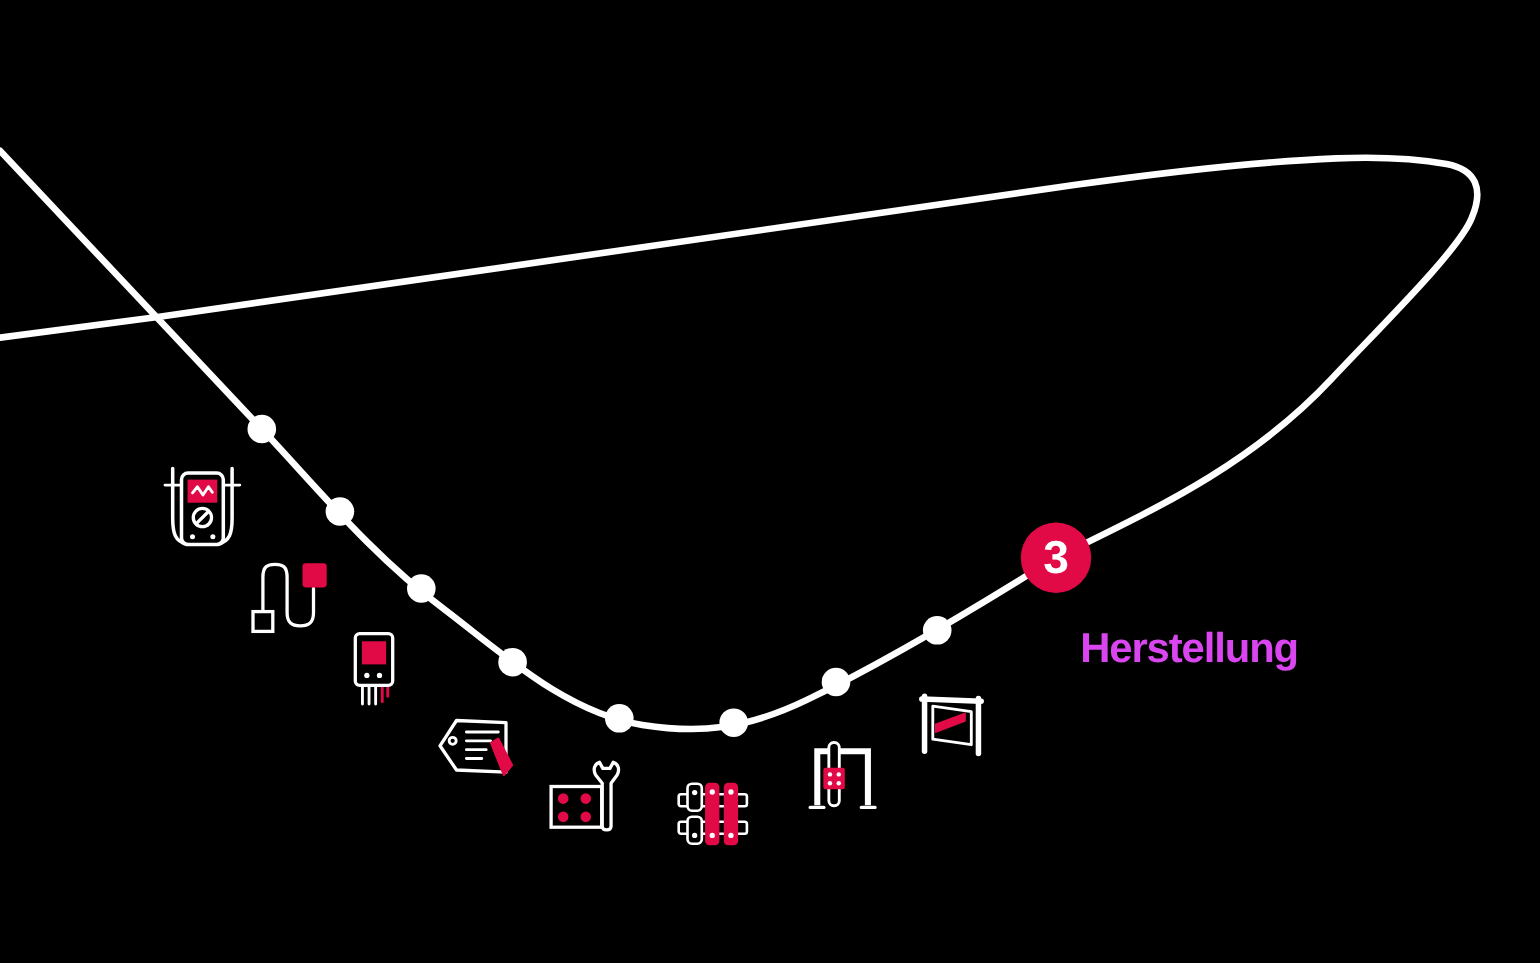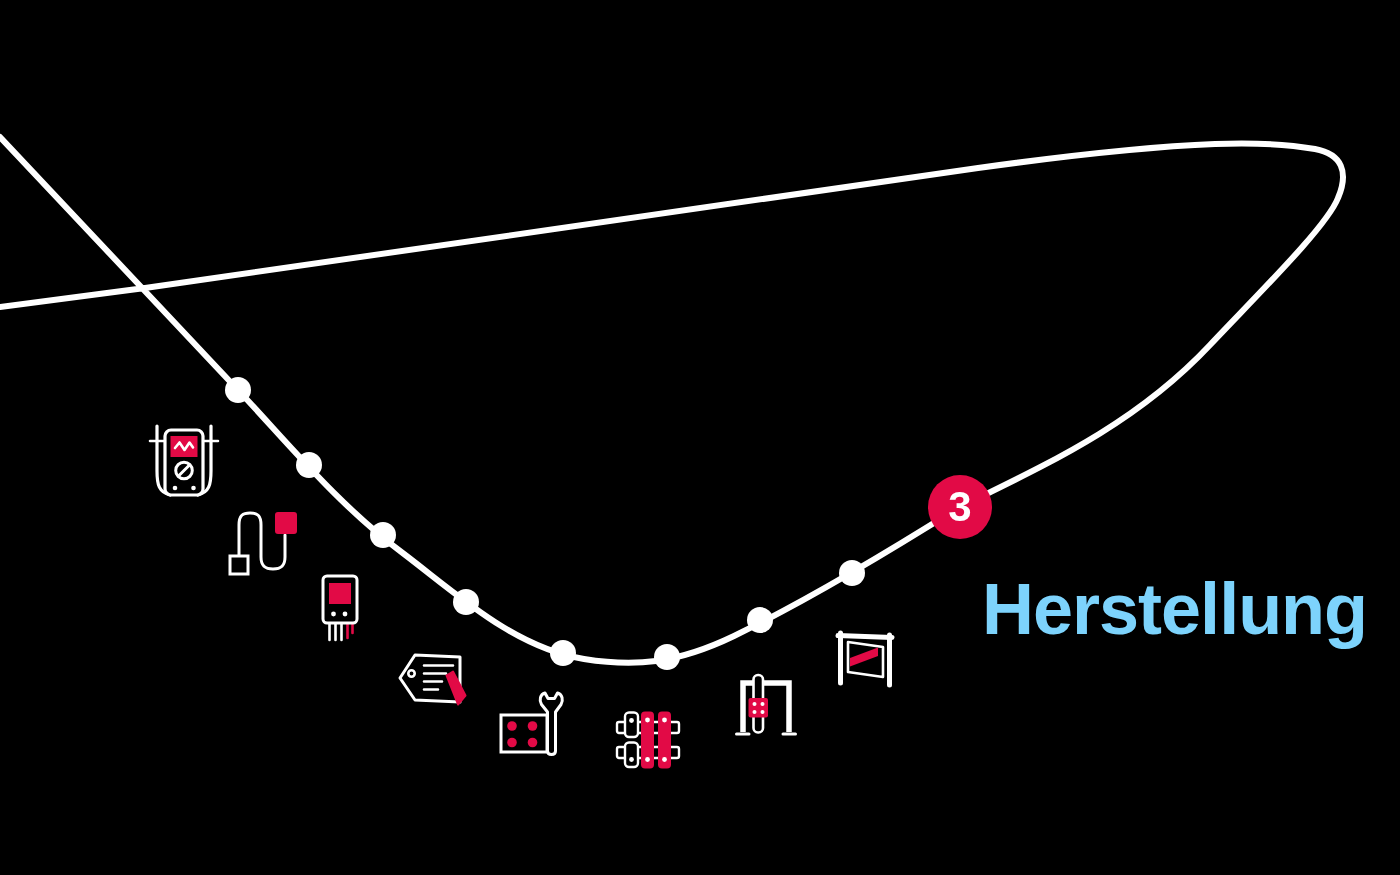--- a/index.html
+++ b/index.html
@@ -9,22 +9,22 @@
   }
   .curve-svg{position:absolute;left:0;top:0;}
   .icon{position:absolute;}
   .badge{
     position:absolute;left:928px;top:475px;width:64px;height:64px;
     border-radius:50%;background:#e20a46;color:#ffffff;
     display:flex;align-items:center;justify-content:center;
     font-size:42px;font-weight:bold;line-height:1;
   }
   .stage-label{
-    position:absolute;left:982px;top:570px;color:#7dd3fc;
-    font-size:72px;font-weight:bold;letter-spacing:-1px;line-height:1.1;
+    position:absolute;left:982px;top:570px;color:#d946ef;
+    font-size:38px;font-weight:bold;letter-spacing:-1px;line-height:1.1;
     white-space:nowrap;
   }
 </style>
 </head>
 <body>
 
 <div class="stage">
 
   <svg class="curve-svg" width="1400" height="875" viewBox="0 0 1400 875">
     <path d="M 0,137

